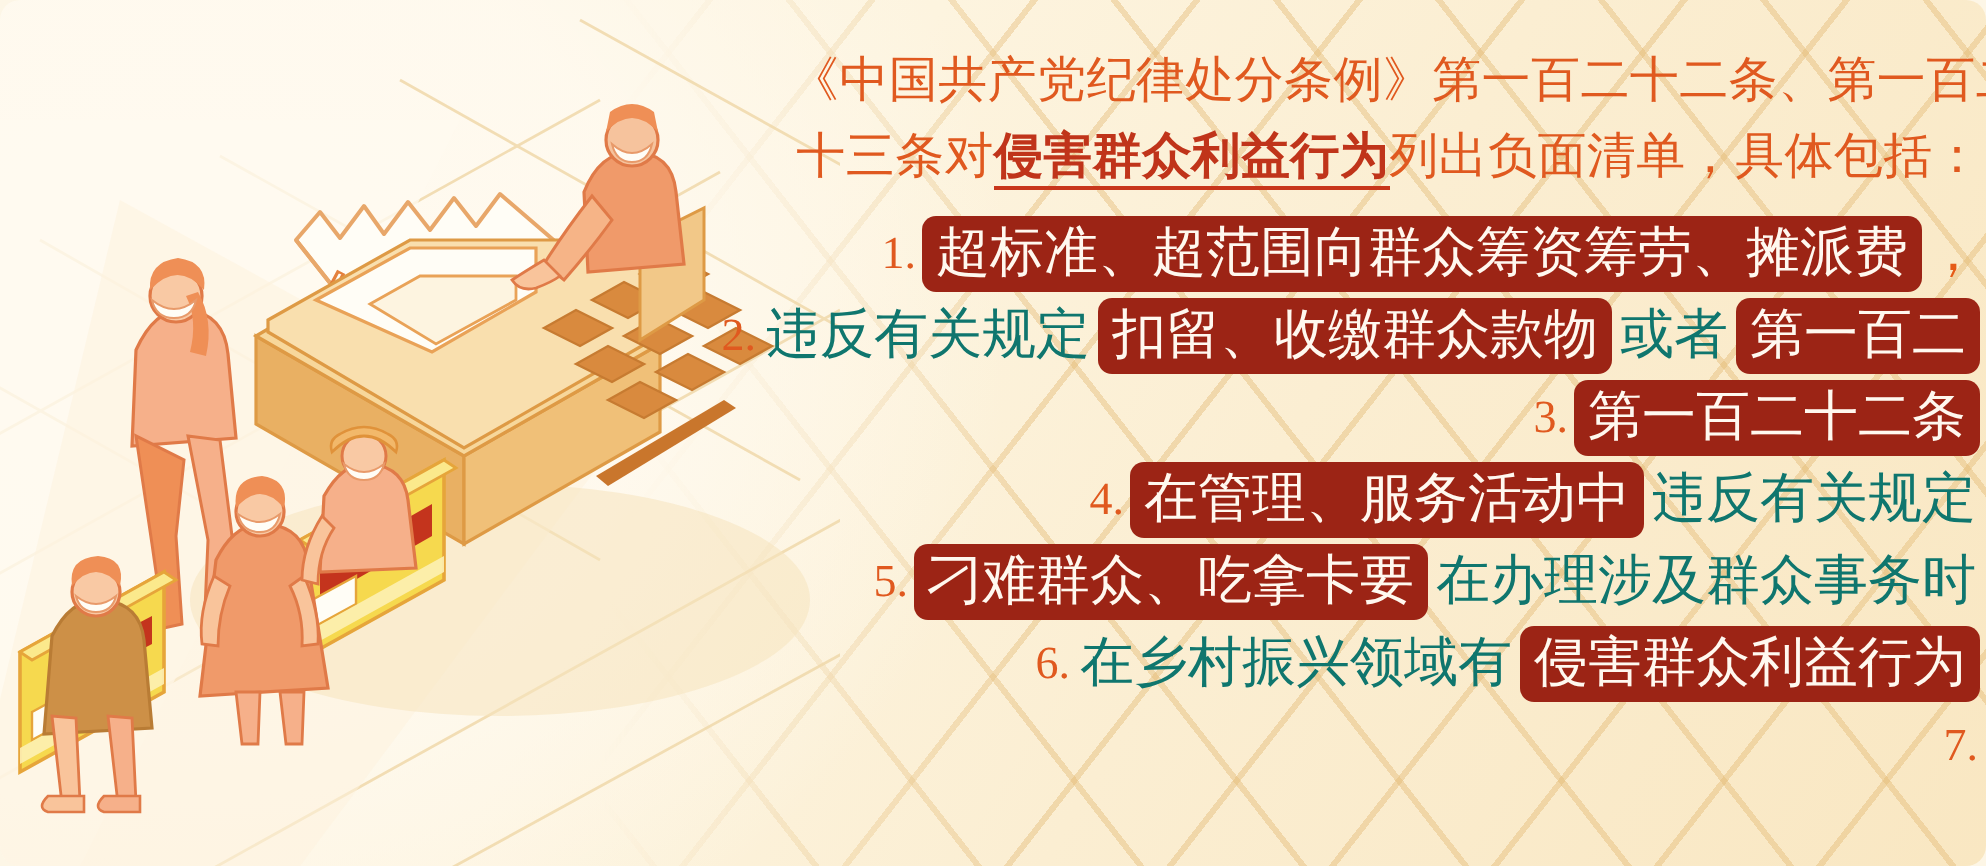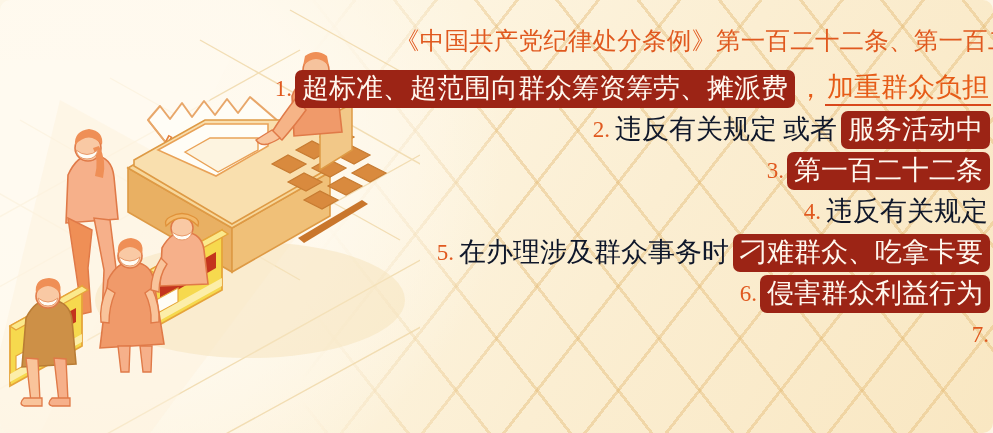--- a/index.html
+++ b/index.html
@@ -57,21 +57,21 @@
     display:flex;justify-content:flex-end;align-items:center;
     height:41px;white-space:nowrap;
     padding-right:2px;
   }
   .num{
     color:#e0591f;font-size:23px;font-weight:normal;
     margin-right:2px;letter-spacing:0px;
     font-family:"Liberation Serif",serif;
   }
   .seg{font-size:27px;line-height:31px;}
-  .seg.plain{color:#0f172a;padding:0 3px;}
+  .seg.plain{color:#0f766e;padding:0 3px;}
   .seg.hl{
     color:#fff8ef;background:#9c2415;
     border-radius:7px;padding:3px 7px 4px 7px;
     margin:0 1px;
   }
   .seg.ul{
     color:#e65b17;padding:0 2px 1px 2px;
     border-bottom:2.5px solid #d9481b;
   }
   .seg.punc{color:#e65b17;padding:0 1px;}
@@ -218,50 +218,55 @@
       </g>
     </svg>
   </div>
 
   <div class="content">
 
     <div class="header">
       <span class="hdr-line">
         <span class="plain">《中国共产党纪律处分条例》第一百二十二条、第一百二</span>
       </span>
+      <span class="hdr-line">
+        <span class="plain">十三条对</span><span class="hdr-key">侵害群众利益行为</span><span class="plain">列出负面清单，具体包括：</span>
+      </span>
     </div>
 
     <div class="list" id="list-root">
         <div class="item">
           <span class="num">1.</span>
           <span class="seg hl">超标准、超范围向群众筹资筹劳、摊派费</span>
           <span class="seg punc">，</span>
-          <span class="seg ul">加重群众负担</span>
         </div>
         <div class="item">
           <span class="num">2.</span>
           <span class="seg plain">违反有关规定</span>
+          <span class="seg hl">扣留、收缴群众款物</span>
           <span class="seg plain">或者</span>
-          <span class="seg hl">服务活动中</span>
+          <span class="seg hl">第一百二</span>
         </div>
         <div class="item">
           <span class="num">3.</span>
           <span class="seg hl">第一百二十二条</span>
         </div>
         <div class="item">
           <span class="num">4.</span>
+          <span class="seg hl">在管理、服务活动中</span>
           <span class="seg plain">违反有关规定</span>
         </div>
         <div class="item">
           <span class="num">5.</span>
+          <span class="seg hl">刁难群众、吃拿卡要</span>
           <span class="seg plain">在办理涉及群众事务时</span>
-          <span class="seg hl">刁难群众、吃拿卡要</span>
         </div>
         <div class="item">
           <span class="num">6.</span>
+          <span class="seg plain">在乡村振兴领域有</span>
           <span class="seg hl">侵害群众利益行为</span>
         </div>
         <div class="item">
           <span class="num">7.</span>
         </div>
       </div>
 
   </div>
 </div>
 

